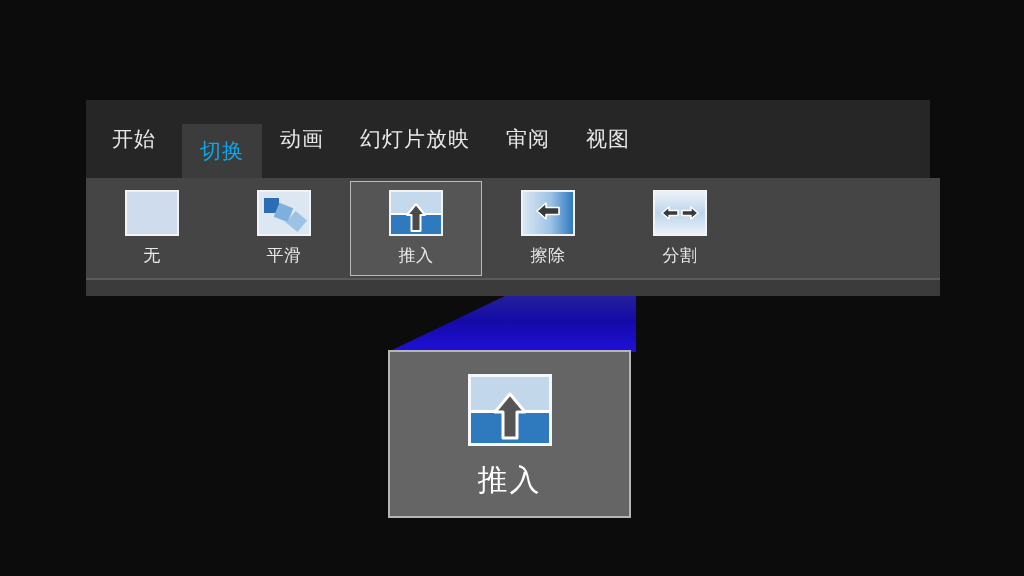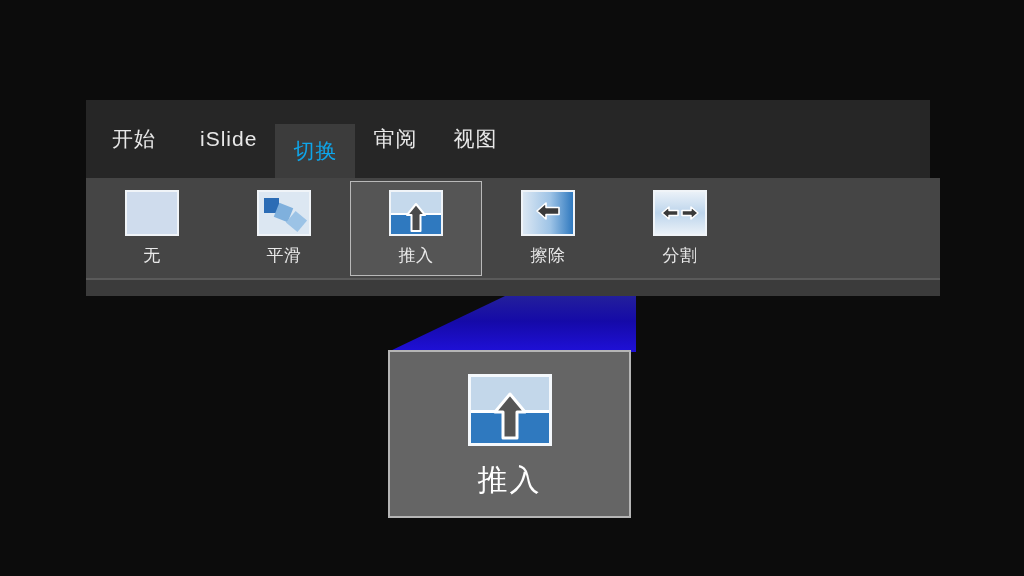--- a/index.html
+++ b/index.html
@@ -235,25 +235,28 @@
 </style>
 </head>
 <body>
 
 <div id="ribbon-window">
 
   <div id="tab-bar">
     <div class="tab">
       <span>开始</span>
     </div>
-    <div class="tab">
-      <span>iSlide</span>
-    </div>
     <div class="tab active">
       <span>切换</span>
+    </div>
+    <div class="tab">
+      <span>动画</span>
+    </div>
+    <div class="tab">
+      <span>幻灯片放映</span>
     </div>
     <div class="tab">
       <span>审阅</span>
     </div>
     <div class="tab">
       <span>视图</span>
     </div>
   </div>
 
   <div id="gallery-panel">

